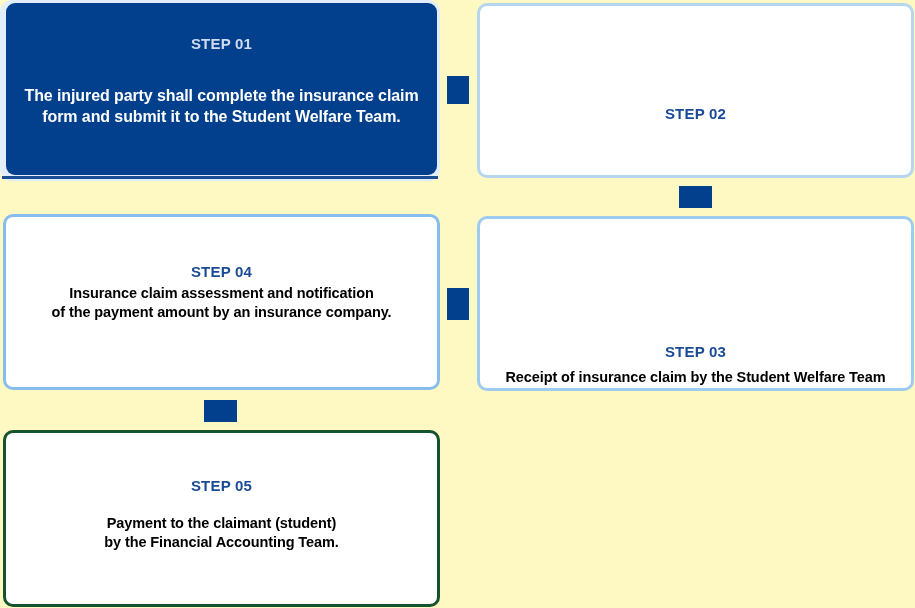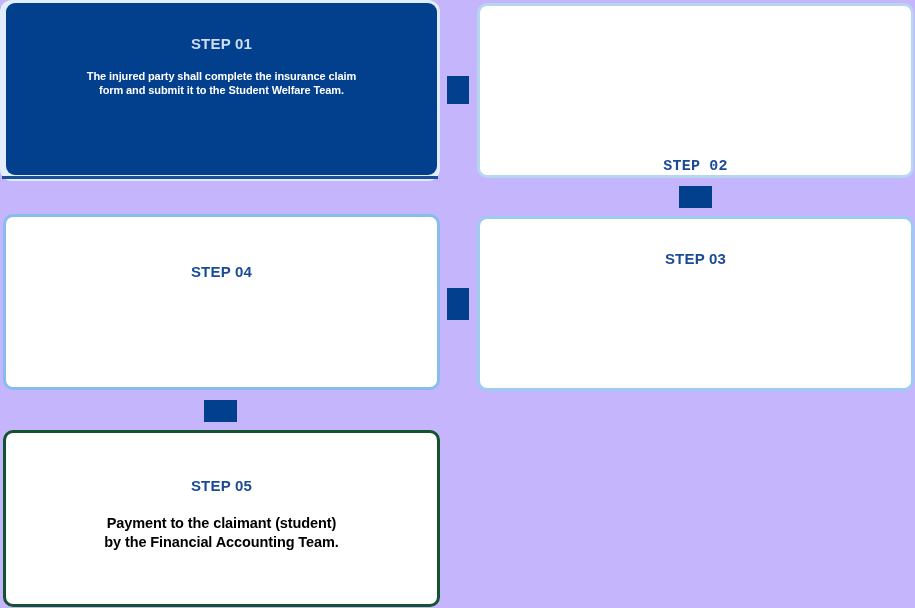--- a/index.html
+++ b/index.html
@@ -10,21 +10,21 @@
   }
   body {
     font-family: "Liberation Sans", sans-serif;
     -webkit-font-smoothing: antialiased;
   }
 
   #flow-canvas {
     position: relative;
     width: 915px;
     height: 608px;
-    background: #c4b5fd;
+    background: #fef9c3;
     overflow: hidden;
   }
 
   
   .step-card {
     position: absolute;
     box-sizing: border-box;
     background: #ffffff;
     border-radius: 10px;
     display: flex;
@@ -78,45 +78,44 @@
     border-radius: 9px;
     justify-content: flex-start;
     padding-top: 33px;
   }
   #step-01 .step-label {
     color: #cfdcf0;
     font-size: 15px;
   }
   #step-01 .step-desc {
     color: #ffffff;
-    margin-top: 16px;
-    font-size: 11px;
+    margin-top: 32px;
+    font-size: 16px;
   }
 
   
   #step-02 {
     left: 477px;
     top: 3px;
     width: 437px;
     height: 175px;
     border: 3px solid #b6d6f0;
-    justify-content: flex-end;
+    justify-content: center;
     padding-top: 48px;
-    font-family: Liberation Mono, monospace;
   }
   #step-02 .step-desc { margin-top: 5px; }
 
   
   #step-03 {
     left: 477px;
     top: 216px;
     width: 437px;
     height: 175px;
     border: 3px solid #9ecbf0;
-    justify-content: flex-start;
+    justify-content: flex-end;
     padding-top: 32px;
   }
   #step-03 .step-desc { margin-top: 8px; }
 
   
   #step-04 {
     left: 3px;
     top: 214px;
     width: 437px;
     height: 176px;
@@ -164,26 +163,29 @@
   <div id="connector-01-02" class="connector"></div>
 
   <div id="step-02" class="step-card">
     <div class="step-label">STEP 02</div>
   </div>
 
   <div id="connector-02-03" class="connector"></div>
 
   <div id="step-03" class="step-card">
     <div class="step-label">STEP 03</div>
+    <div class="step-desc">Receipt of insurance claim by the Student Welfare Team</div>
   </div>
 
   <div id="connector-03-04" class="connector"></div>
 
   <div id="step-04" class="step-card">
     <div class="step-label">STEP 04</div>
+    <div class="step-desc">Insurance claim assessment and notification
+of the payment amount by an insurance company.</div>
   </div>
 
   <div id="connector-04-05" class="connector"></div>
 
   <div id="step-05" class="step-card">
     <div class="step-label">STEP 05</div>
     <div class="step-desc">Payment to the claimant (student)
 by the Financial Accounting Team.</div>
   </div>
 

